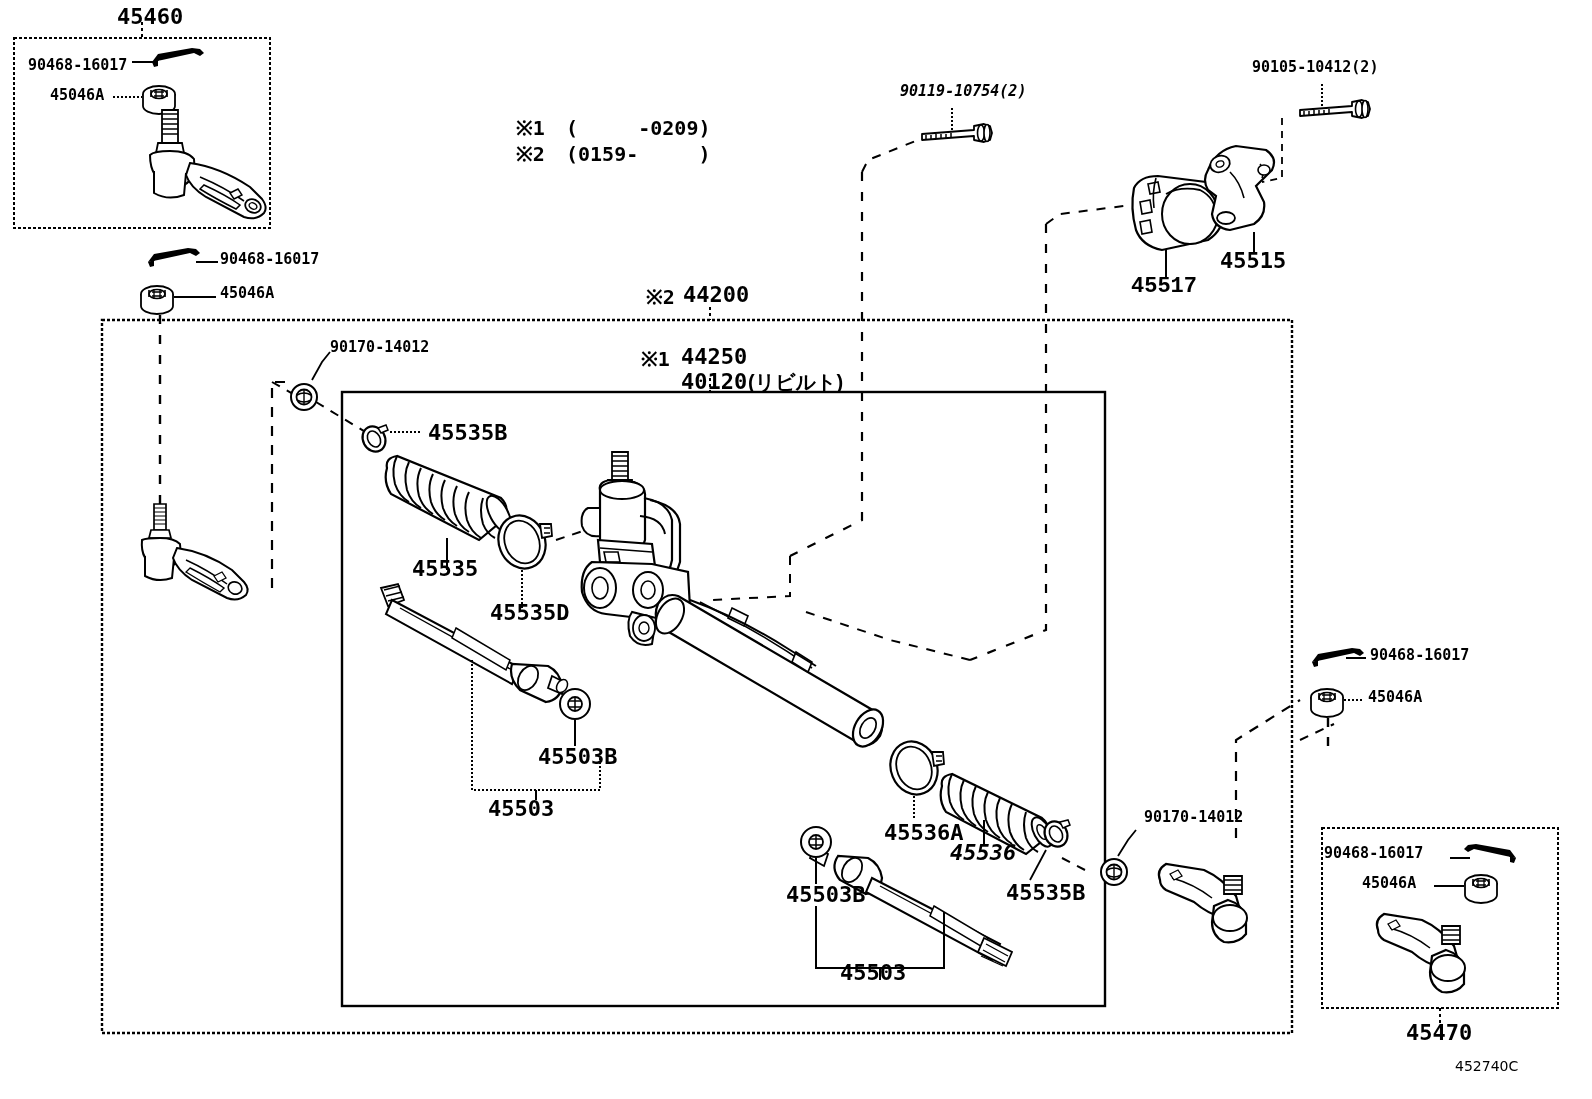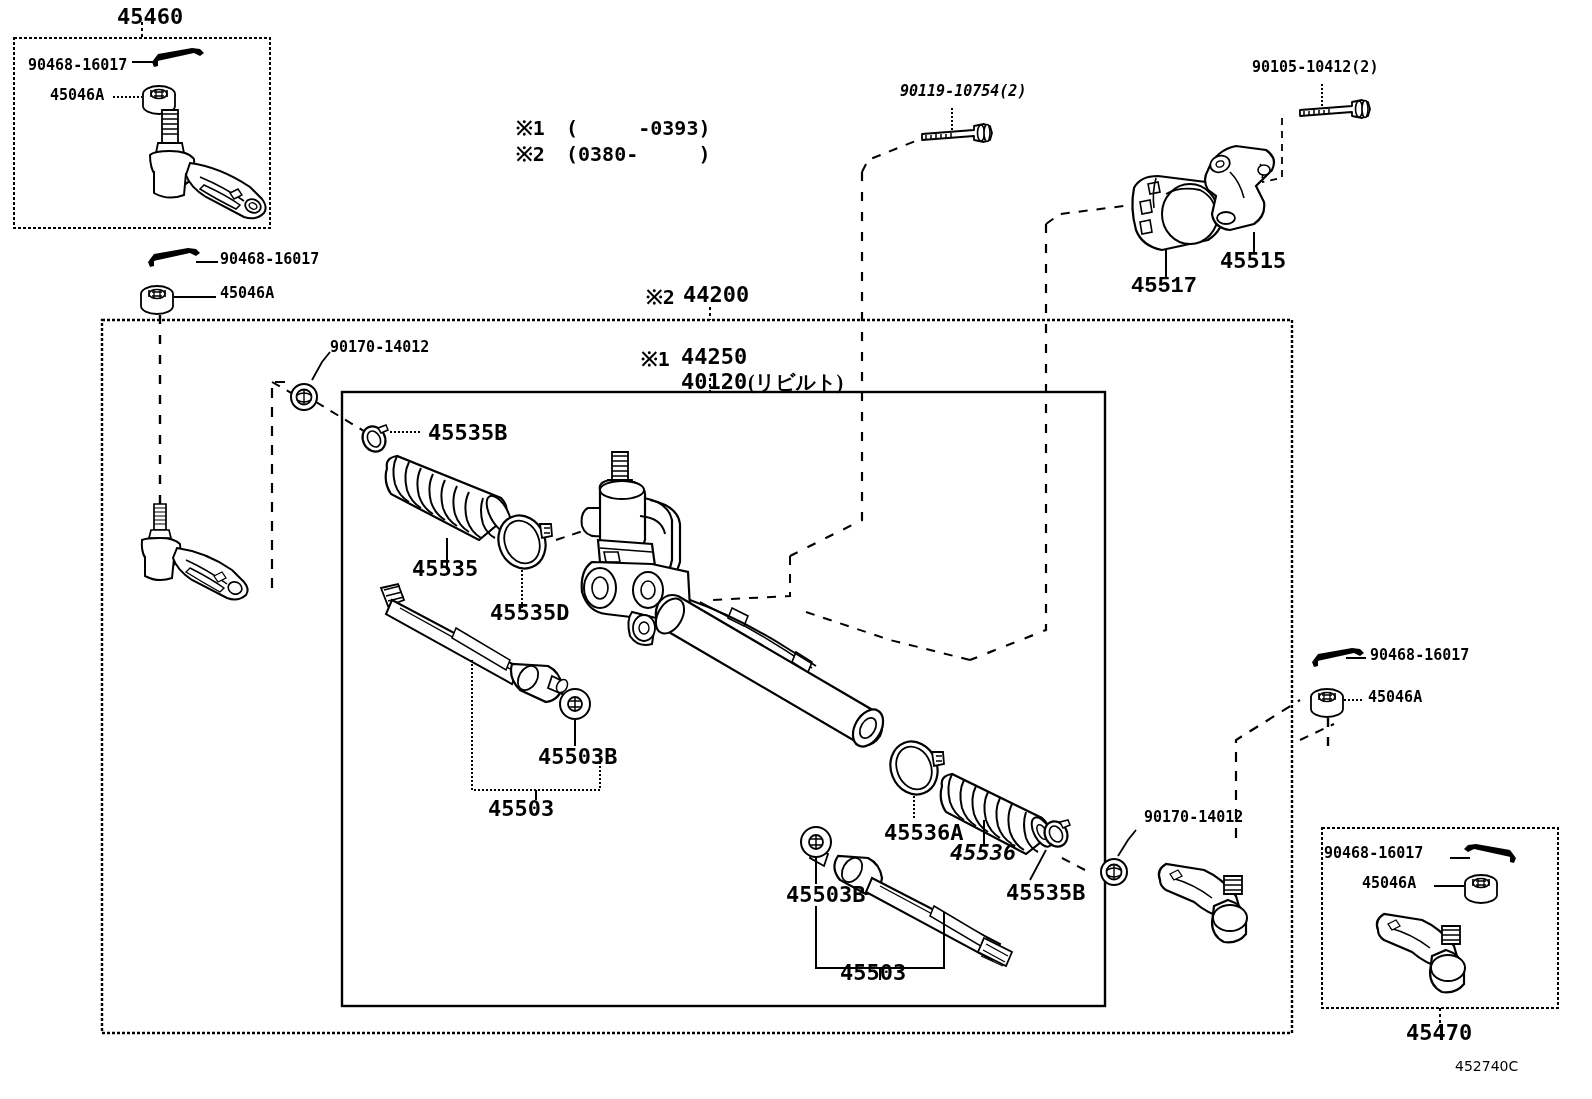--- a/index.html
+++ b/index.html
@@ -11,21 +11,21 @@
   #stage{position:absolute;left:0;top:0;width:1592px;height:1099px;}
   svg#art{position:absolute;left:0;top:0;width:1592px;height:1099px;}
   .lbl{
     position:absolute;white-space:pre;color:#000;
     font-family:"DejaVu Sans Mono","Liberation Mono",monospace;
     font-weight:bold;letter-spacing:0px;line-height:1;
   }
   .s22{font-size:22px;}
   .s21{font-size:15px;}
   .s20{font-size:20px;}
-  .jp{font-family:Liberation Serif, serif;font-weight:bold;}
+  .jp{font-family:Liberation Sans, sans-serif;font-weight:bold;}
   .note{font-size:20px;font-weight:bold;}
   .code{
     position:absolute;font-size:14px;font-weight:normal;
     font-family:"DejaVu Sans","Liberation Sans",sans-serif;
   }
 </style>
 </head>
 <body>
 
 <div id="stage">
@@ -369,23 +369,23 @@
 
 <div class="lbl s22" style="left:117px;top:6px;">45460</div>
 
 <div class="lbl s21" style="left:28px;top:58px;">90468-16017</div>
 <div class="lbl s21" style="left:50px;top:88px;">45046A</div>
 
 <div class="lbl s21" style="left:220px;top:252px;">90468-16017</div>
 <div class="lbl s21" style="left:220px;top:286px;">45046A</div>
 
 <div class="lbl note" style="left:516px;top:118px;">※1</div>
-<div class="lbl note" style="left:566px;top:118px;">(     -0393)</div>
+<div class="lbl note" style="left:566px;top:118px;">(     -0209)</div>
 <div class="lbl note" style="left:516px;top:144px;">※2</div>
-<div class="lbl note" style="left:566px;top:144px;">(0380-     )</div>
+<div class="lbl note" style="left:566px;top:144px;">(0159-     )</div>
 
 <div class="lbl s21" style="left:900px;top:84px;font-style:italic;">90119-10754(2)</div>
 <div class="lbl s21" style="left:1252px;top:60px;">90105-10412(2)</div>
 <div class="lbl s22" style="left:1131px;top:276px;font-family:Liberation Mono, monospace;">45517</div>
 <div class="lbl s22" style="left:1220px;top:250px;">45515</div>
 
 <div class="lbl s20" style="left:646px;top:287px;">※2</div>
 <div class="lbl s22" style="left:683px;top:284px;">44200</div>
 
 <div class="lbl s20" style="left:641px;top:349px;">※1</div>

